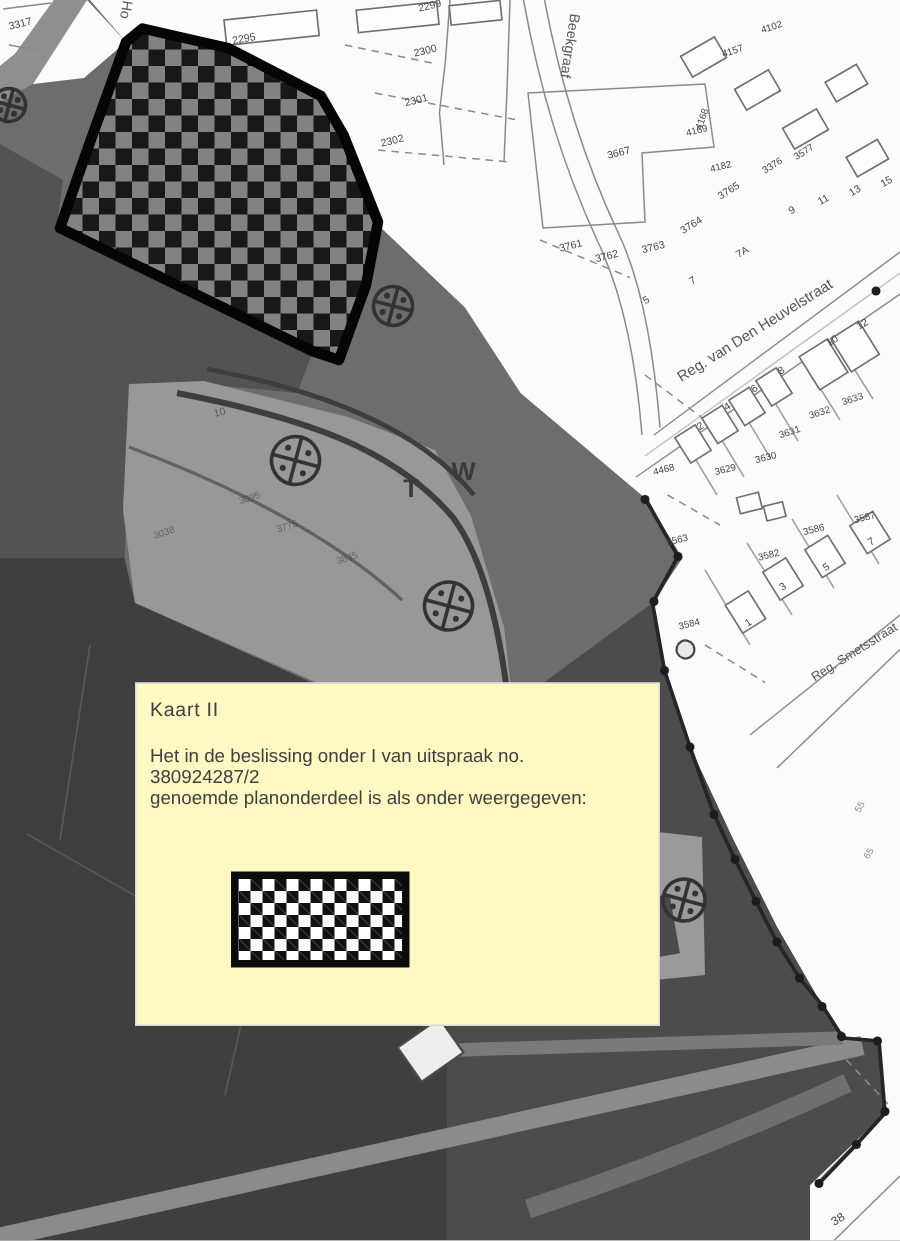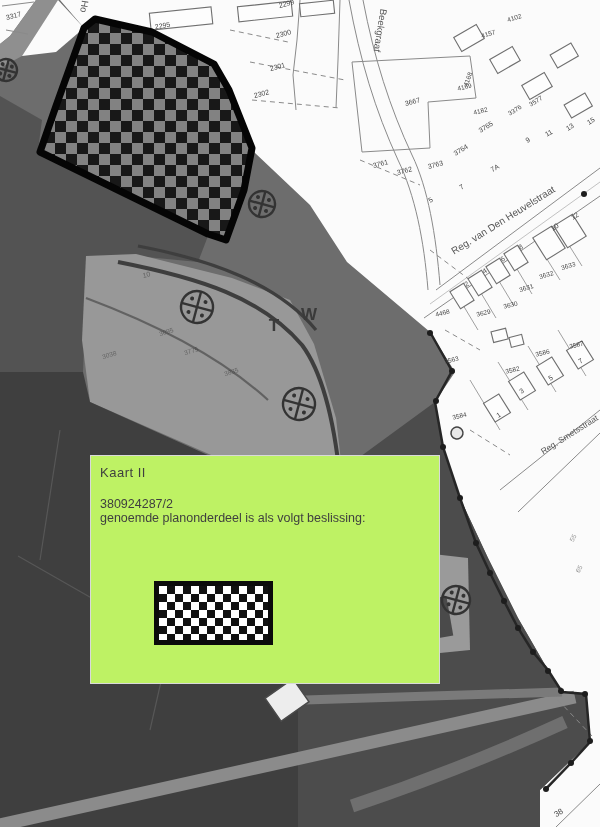--- a/index.html
+++ b/index.html
@@ -1,20 +1,20 @@
 <!DOCTYPE html>
 <html><head>
 <meta charset="utf-8">
 <style>
   html,body{margin:0;padding:0;background:#e9e9e9;}
   .stage{position:relative;width:600px;height:827px;overflow:hidden;background:#fbfbfb;
          font-family:"Liberation Sans",sans-serif;}
   #map-svg{position:absolute;left:0;top:0;width:600px;height:827px;display:block;}
   #map-svg text{font-family:"Liberation Sans",sans-serif;}
-  .legend{position:absolute;left:90px;top:455px;width:350px;height:229px;background:#bef264;
+  .legend{position:absolute;left:90px;top:455px;width:350px;height:229px;background:#fef9c3;
           border:1px solid #d9d9d9;box-sizing:border-box;color:#3f3f3f;}
   .legend-title{position:absolute;left:9px;top:9px;font-size:13px;letter-spacing:.5px;}
   .legend-lines{position:absolute;left:9px;top:41px;font-size:12.5px;line-height:14px;}
   .legend-lines span{display:block;}
   .legend-swatch{position:absolute;left:63px;top:125px;width:109px;height:54px;
           border:5px solid #0b0b0b;
           background-color:#ffffff;
           background-image:
             linear-gradient(45deg,#111 25%,transparent 25%,transparent 75%,#111 75%),
             linear-gradient(45deg,#111 25%,#fff 25%,#fff 75%,#111 75%);
@@ -251,19 +251,20 @@
         <text transform="translate(232 374) rotate(-18)" font-size="6.5" text-anchor="middle" fill="#2f2f2f" opacity="0.5">3835</text>
         <text transform="translate(110 357) rotate(-18)" font-size="6.5" text-anchor="middle" fill="#2f2f2f" opacity="0.5">3038</text>
         <text transform="translate(575 539) rotate(-60)" font-size="6.5" text-anchor="middle" fill="#474747" opacity="0.6">55</text>
         <text transform="translate(581 570) rotate(-60)" font-size="6.5" text-anchor="middle" fill="#474747" opacity="0.6">65</text>
       </g>
 </svg>
 
 <div class="legend">
   <div class="legend-title">Kaart II</div>
   <div class="legend-lines">
+    <span>Het in de beslissing onder I van uitspraak no.</span>
     <span>380924287/2</span>
-    <span>genoemde planonderdeel is als volgt beslissing:</span>
+    <span>genoemde planonderdeel is als onder weergegeven:</span>
   </div>
   <div class="legend-swatch"></div>
 </div>
 
 </div>
 
 </body></html>

